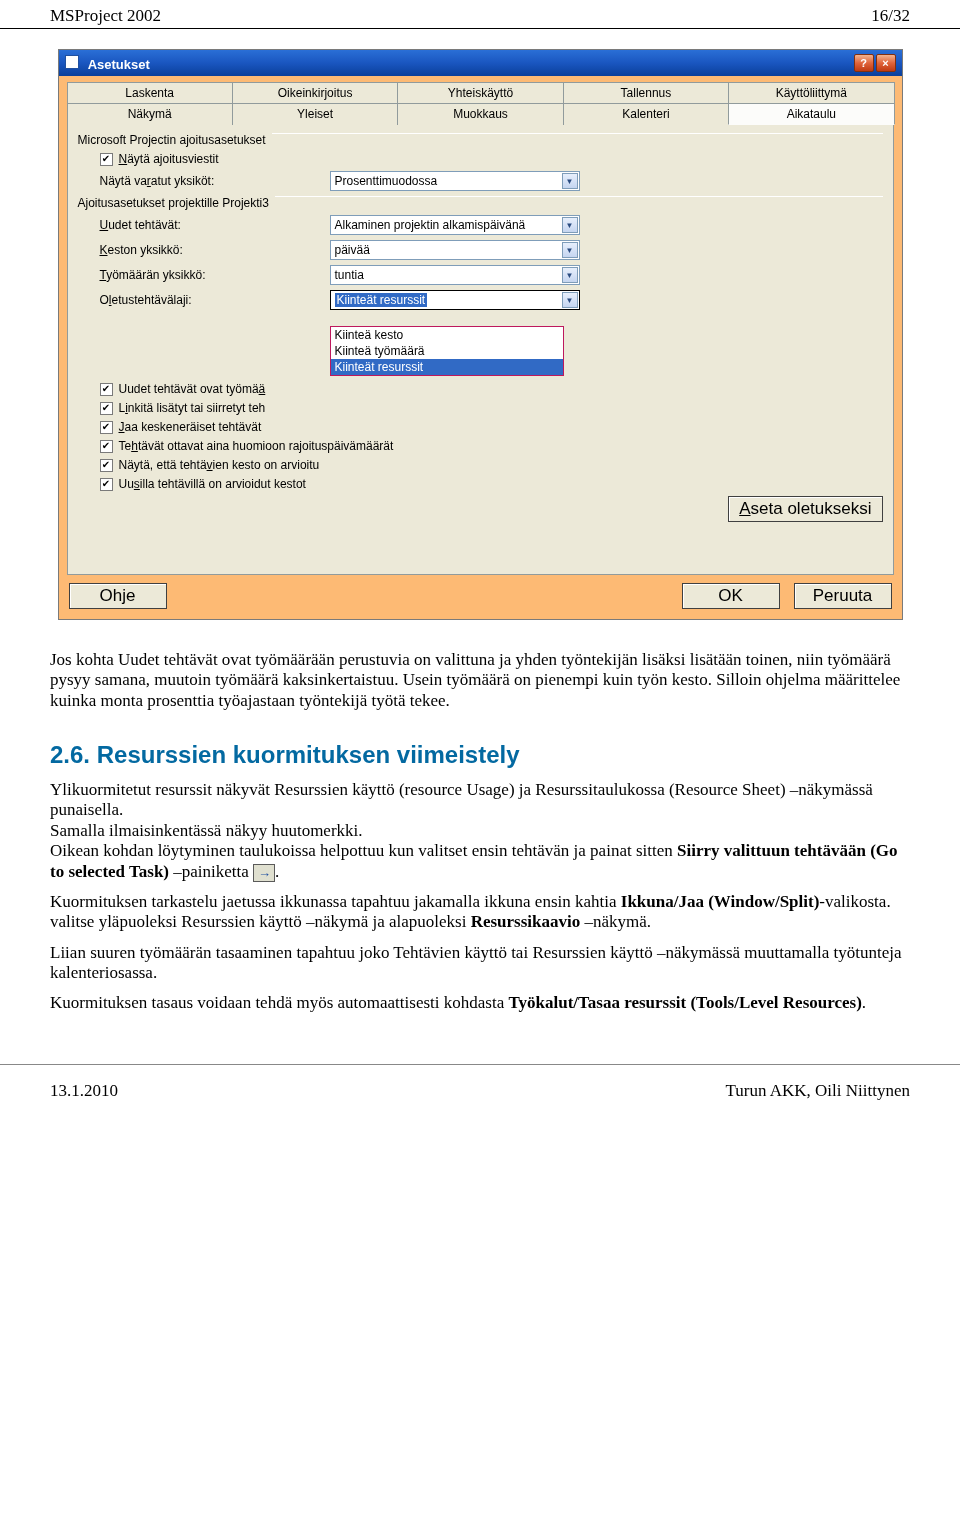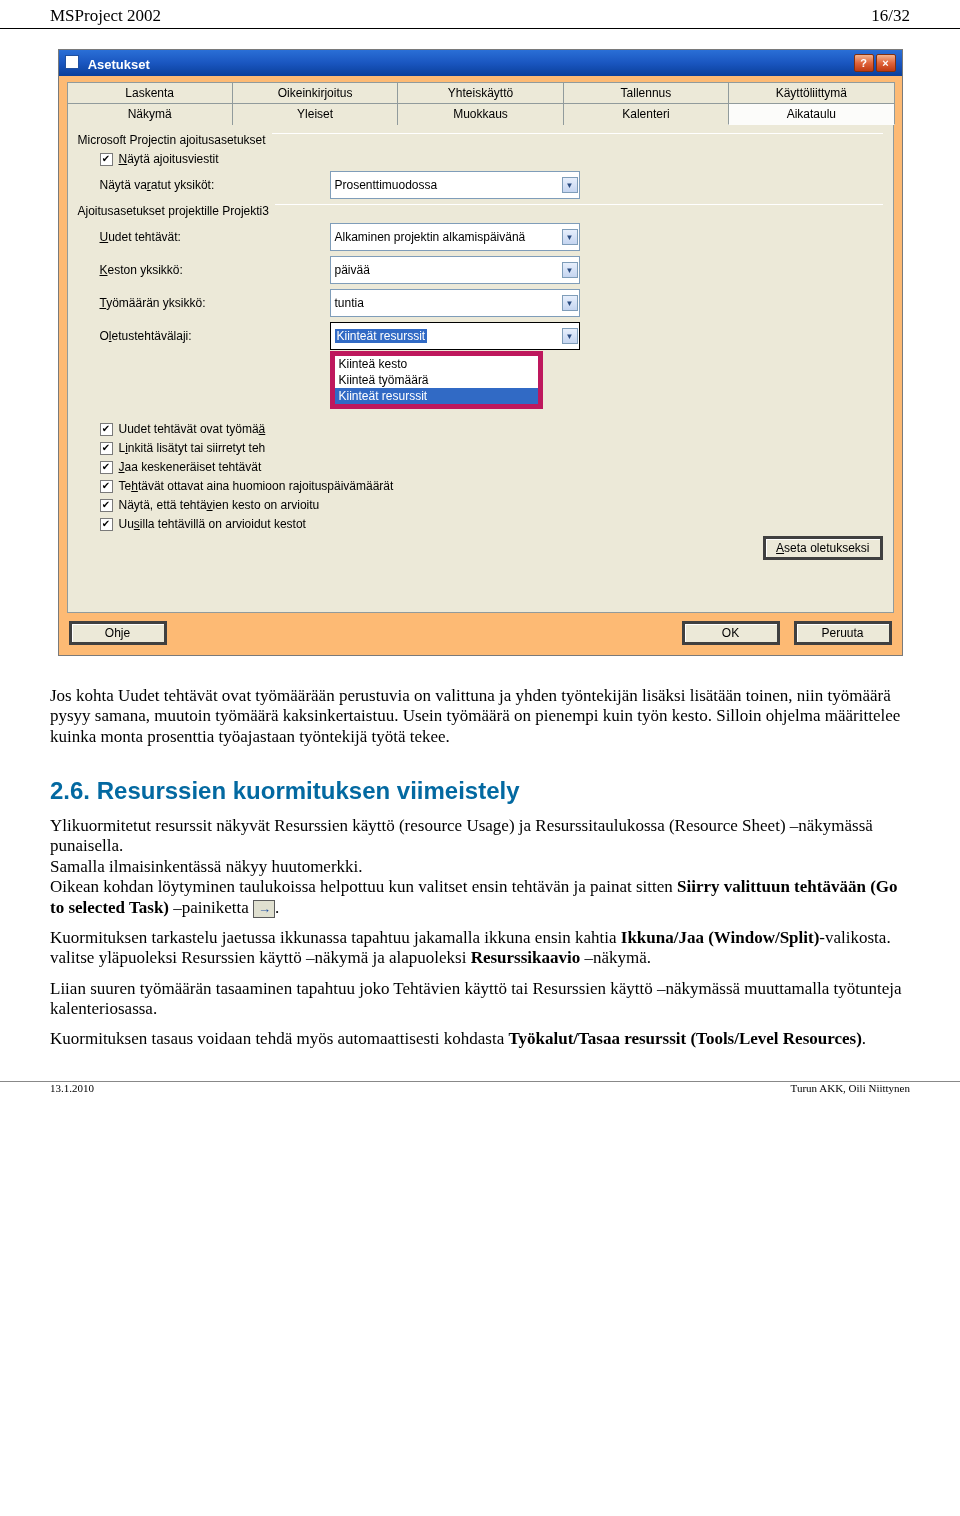--- a/index.html
+++ b/index.html
@@ -92,57 +92,57 @@
     background: #fff;
     margin-right: 6px;
     display: inline-flex; align-items:center; justify-content:center;
     font-size: 10px; line-height:1;
   }
   .chk.checked::after { content:"✔"; font-size:10px; color:#000; }
   .fld-row { display:flex; align-items:center; margin: 5px 0; }
   .fld-label { width: 230px; }
   .dd-wrap { position: relative; width: 250px; }
   .dd {
-    width: 250px; height: 28px;
+    width: 250px; height: 20px;
     border: 1px solid #7f9db9;
     background: #fff;
     display: flex; align-items:center; justify-content:space-between;
     padding: 0 1px 0 4px;
     font-size: 12px;
   }
   .dd .arrow {
     width: 16px; height: 16px;
     border: 1px solid #7f9db9;
     background: linear-gradient(to bottom,#e7effc,#c5d5f0);
     display:flex; align-items:center; justify-content:center;
     font-size: 8px; color:#2a4b80;
   }
   .dd.selected-highlight .dd-text {
     background: #316ac5; color:#fff; padding:0 2px;
   }
   .dd.selected-highlight { border: 1px solid #000; }
   .dd-list {
     position: absolute;
-    top: 29px; left: 0;
-    width: 213px;
-    background: #fff;
-    border: 5px solid #be185d;
+    top: 36px; left: 0;
+    width: 234px;
+    background: #fff;
+    border: 1px solid #be185d;
     z-index: 10;
   }
   .dd-list .dd-item { padding: 1px 4px; font-size: 12px; }
   .dd-list .dd-item.sel { background:#316ac5; color:#fff; }
   .right-btn-row { display:flex; justify-content:flex-end; margin-top: 4px; }
   .btn {
     min-width: 98px;
-    border: 3px solid #404040;
+    border: 1px solid #404040;
     background: #ece9d8;
     box-shadow: 1px 1px 0 #fff inset;
     padding: 2px 10px;
     text-align: center;
-    font-size: 12px;
+    font-size: 17px;
   }
   .bottom-buttons {
     display:flex;
     justify-content: space-between;
     padding: 8px 10px 10px;
   }
   .bottom-buttons .right { display:flex; gap: 14px; }
   .body-text {
     font-size: 17px;
     line-height: 1.2;
@@ -167,24 +167,24 @@
   .inline-icon::before {
     content: "→";
     position:absolute;
     left: 4px; top: 0;
     font-size: 13px; color:#2050a0;
   }
   u { text-decoration: underline; }
   .bold { font-weight: bold; }
   .footer-row {
     display:flex; justify-content:space-between;
-    font-size: 11px;
-    padding: 0 50px 16px;
+    font-size: 17px;
+    padding: 16px 50px 16px;
     border-top: 1px solid #888;
-    margin-top: 31px;
+    margin-top: 50px;
   }
   .spacer { height: 38px; }
 </style>
 </head>
 <body>
 
 <div class="header-row">
   <span>MSProject 2002</span>
   <span>16/32</span>
 </div>

